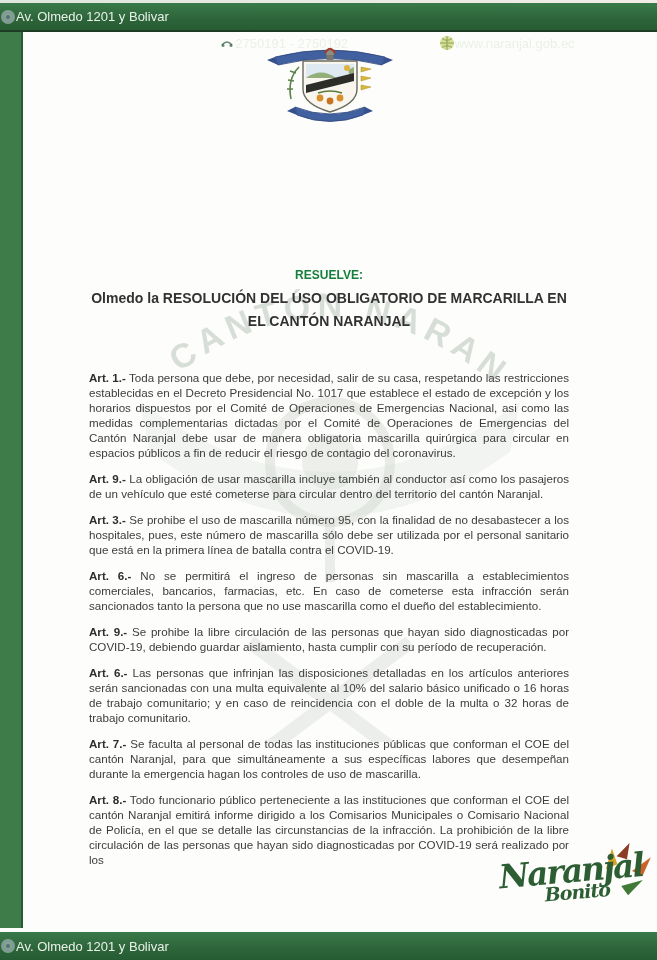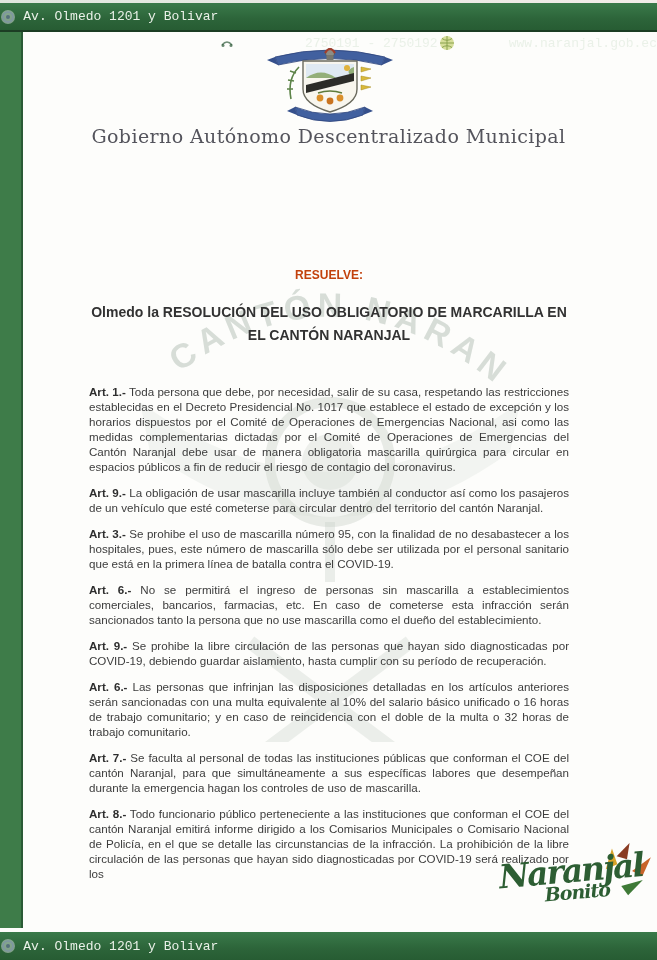--- a/index.html
+++ b/index.html
@@ -20,23 +20,22 @@
   .page::before { 
     content:""; position:absolute; top:0; left:0; width:657px; height:3px;
     background:linear-gradient(90deg,#dfe7de,#f2ece8); z-index:5;
   }
   .bottombar { bottom:0; height:28px; }
   .bottombar-edge {
     position:absolute; bottom:28px; left:0; width:657px; height:4px;
     background:linear-gradient(90deg,#2b2b28 0%, #4a4f45 35%, #9c9588 52%, #b98succeed 60%, #b9836a 75%, #b27a5e 100%);
   }
   .bar-section {
-    flex:1 1 0; display:flex; align-items:center; justify-content:space-between; 
+    flex:1 1 0; display:flex; align-items:center; justify-content:flex-start; 
     white-space:nowrap;
-    font-family:Liberation Mono, monospace;
   }
   .bar-section + .bar-section { border-left:1px solid #6f9a77;margin-top:40px; }
   .bar-icon { width:16px; height:16px; flex:0 0 auto; }
 
   
   .left-strip {
     position:absolute; left:0; top:32px; width:21px; height:896px;
     background:#3e7c49; border-right:2px solid #2a5a35;
   }
 
@@ -49,22 +48,22 @@
     text-align:center; font-family:"DejaVu Serif", serif;
     font-size:19px; line-height:24px; color:#54545c; letter-spacing:0.4px;
   }
 
   
   .watermark { position:absolute; left:100px; top:222px; width:460px; height:520px; pointer-events:none; }
 
   
   .content { position:absolute; left:80px; top:268px; width:498px; }
   .resuelve {
-    text-align:center; font-weight:bold; font-size:12px; color:#c2410c;
-    margin:0 0 19px;
+    text-align:center; font-weight:bold; font-size:12px; color:#15803d;
+    margin:0 0 5px;
   }
   .doc-title {
     width:492px; margin:0 auto 37px; text-align:center;
     font-weight:bold; font-size:14px; line-height:23px; color:#323232;
   }
   p.article {
     margin:0 9px 11px; text-align:justify;
     font-size:11.6px; line-height:15px; color:#3c3c3c;
   }
   .art-label { font-weight:bold; color:#2e2e2e; }
@@ -148,21 +147,20 @@
     <path d="M98,26 L108,28 L98,31 Z" fill="#d9b93a" stroke="#a68a20" stroke-width="0.5"></path>
     <path d="M98,35 L108,37 L98,40 Z" fill="#d9b93a" stroke="#a68a20" stroke-width="0.5"></path>
     <path d="M98,44 L108,46 L98,49 Z" fill="#d9b93a" stroke="#a68a20" stroke-width="0.5"></path>
 
     <path d="M32,66 Q67,80 102,66 L100,74 Q67,87 34,74 Z" fill="#41609f" stroke="#2c437a" stroke-width="0.8"></path>
     <path d="M32,66 L24,70 L34,74 Z" fill="#35508c"></path>
     <path d="M102,66 L110,70 L100,74 Z" fill="#35508c"></path>
   </svg>
 
   <div class="org-title">
-    <div>Gobierno Autónomo Descentralizado Municipal</div>
   </div>
 
   <svg class="watermark" viewBox="0 0 460 520">
     <defs>
         <path id="wmArc" d="M55,170 Q230,20 405,170" fill="none"></path>
       </defs>
     <text font-family="Liberation Sans, sans-serif" font-size="34" font-weight="bold" fill="#b9c4bb" opacity="0.55" letter-spacing="6">
       <textPath href="#wmArc" startOffset="8%">CANTÓN NARANJAL</textPath>
     </text>
     <circle cx="230" cy="240" r="60" fill="none" stroke="#c7d0c8" stroke-width="10" opacity="0.4"></circle>

